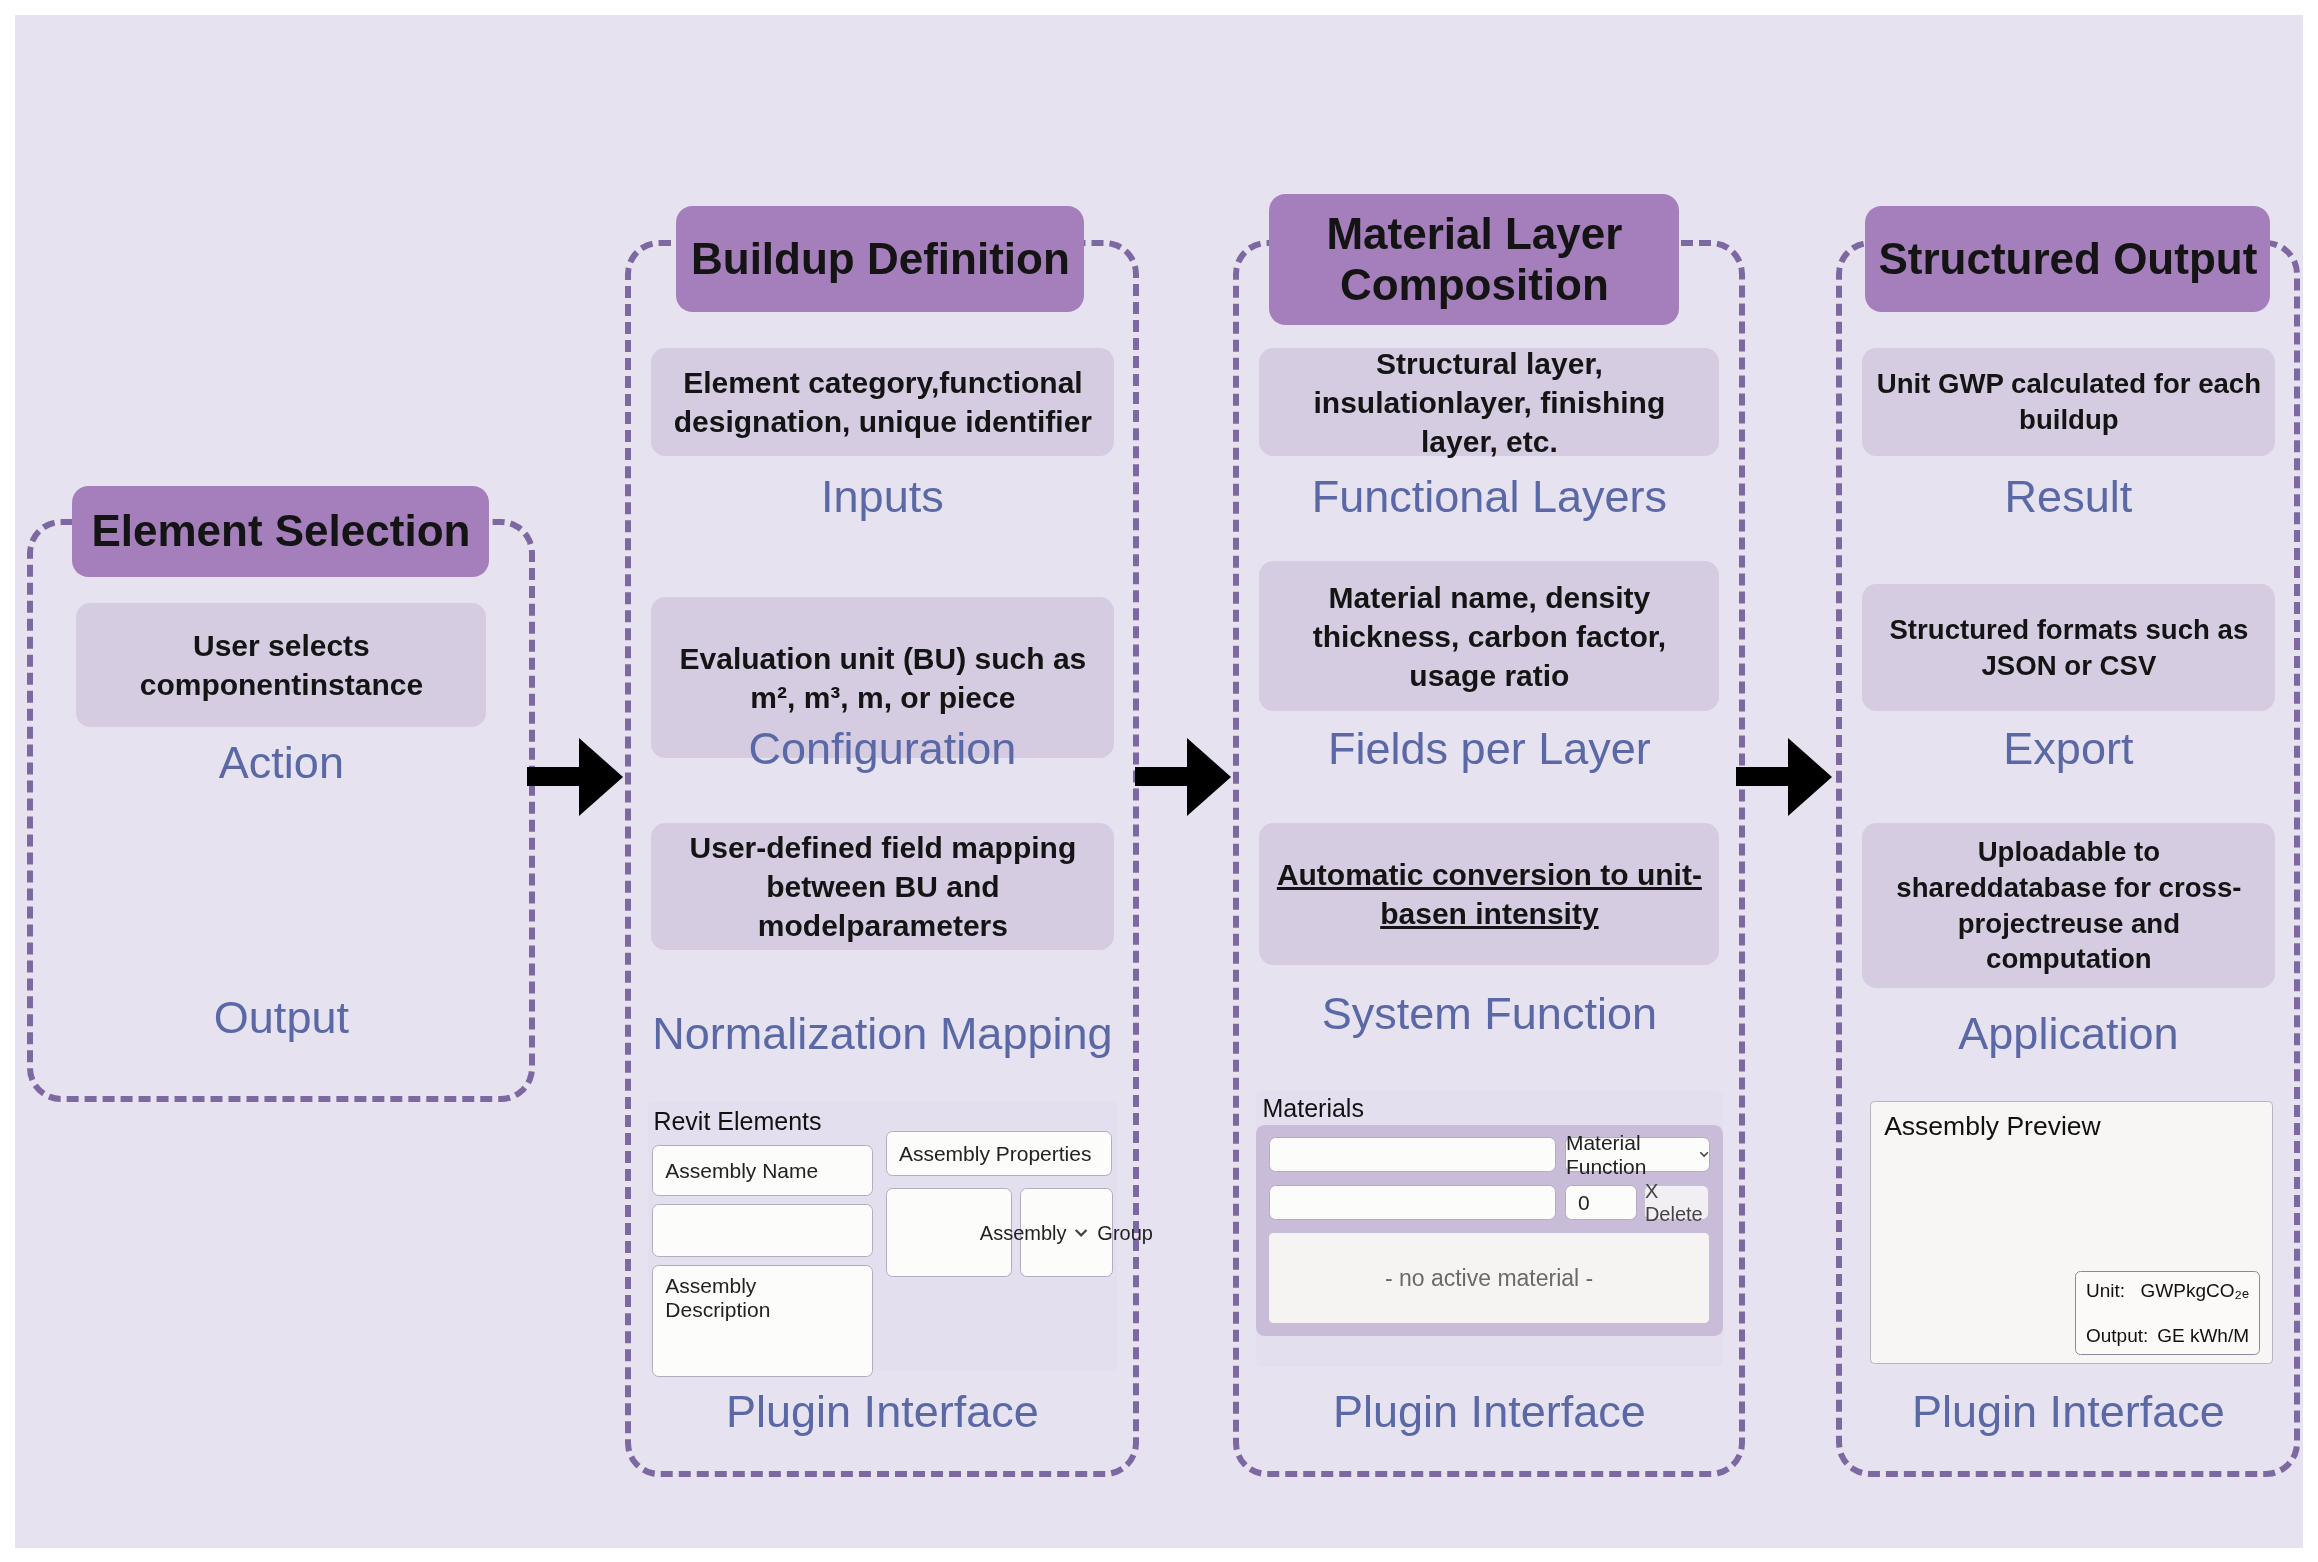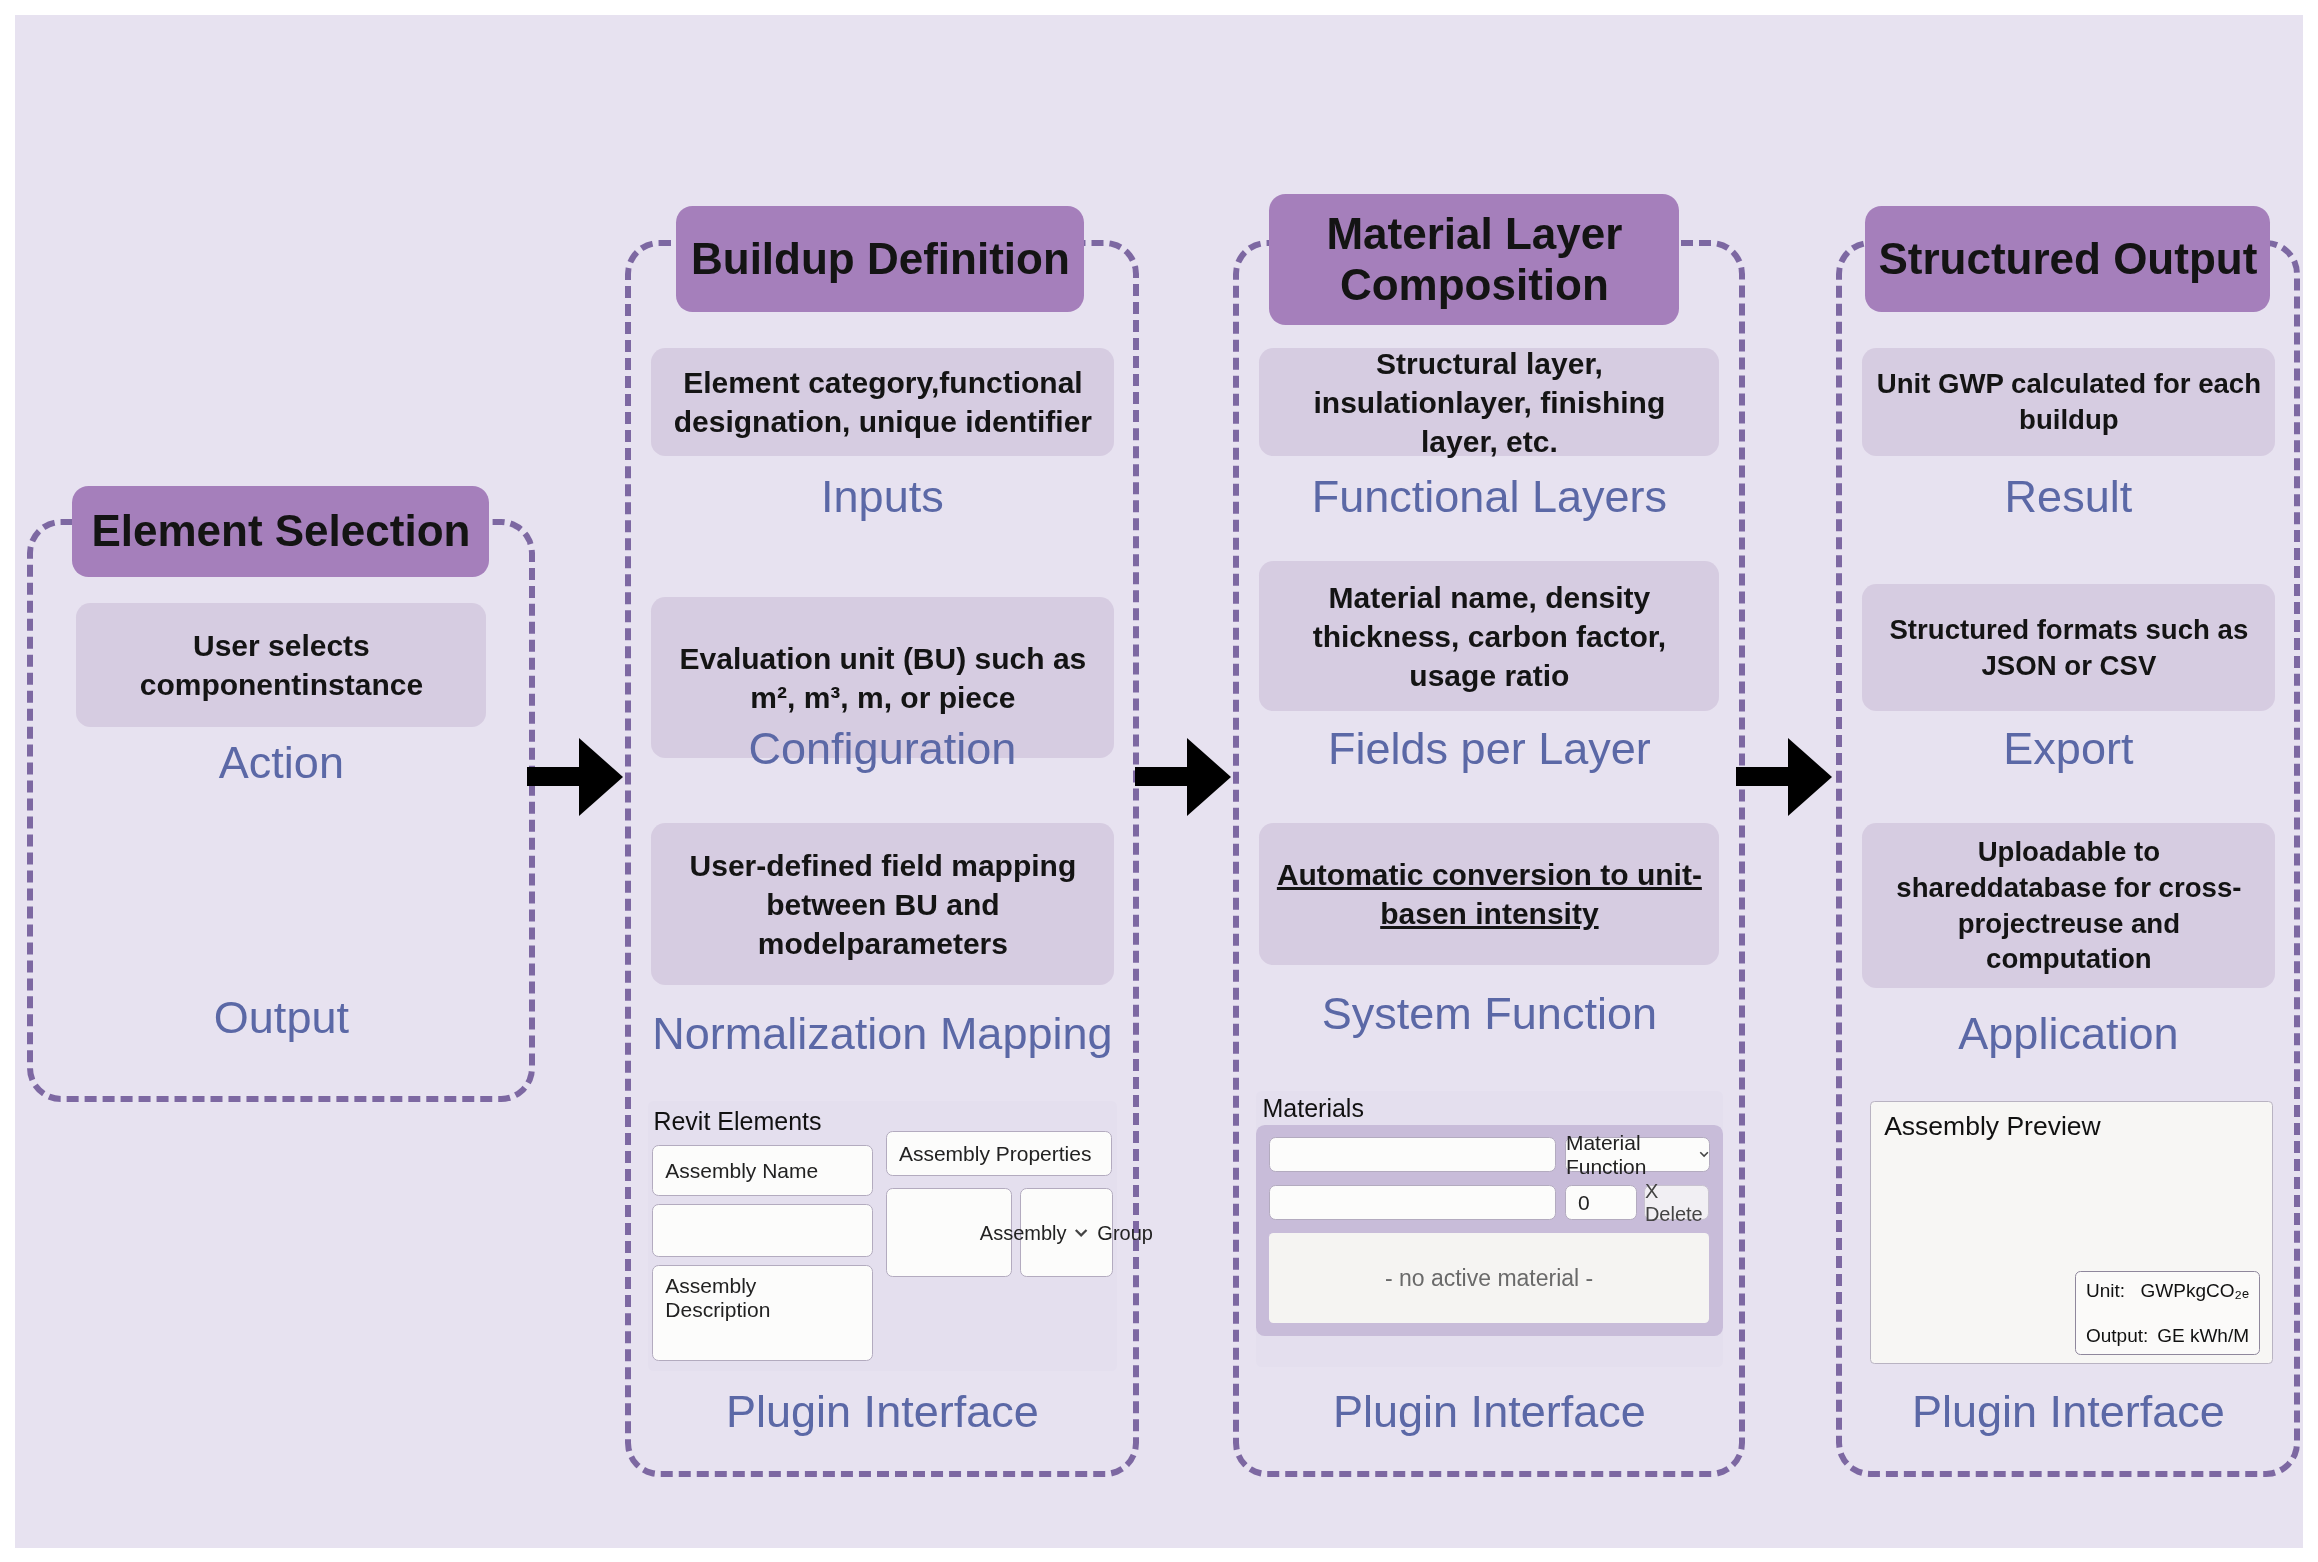--- a/index.html
+++ b/index.html
@@ -103,32 +103,32 @@
       <span>Buildup Definition</span>
     </div>
     <div class="card" style="left:20px;top:102px;width:463px;height:108px;">
       <span>Element category,functional designation, unique identifier</span>
     </div>
     <div class="slabel" style="top:225px;">Inputs</div>
     <div class="card" style="left:20px;top:338px;width:463px;height:161px;margin-top:13px;">
       <span>Evaluation unit (BU) such as m², m³, m, or piece</span>
     </div>
     <div class="slabel" style="top:477px;">Configuration</div>
-    <div class="card" style="left:20px;top:577px;width:463px;height:162px;">
+    <div class="card" style="left:20px;top:577px;width:463px;height:127px;">
       <span>User-defined field mapping between BU and modelparameters</span>
     </div>
     <div class="slabel" style="top:762px;">Normalization Mapping</div>
 
     <div class="plugin2" style="left:16.5px;top:855px;width:469px;height:270px;">
       <div class="ptitle" style="left:5.5px;top:5.5px;">Revit Elements</div>
       <div class="inputbox" style="left:4.4px;top:44px;width:221px;height:51px;">
         <span>Assembly Name</span>
       </div>
       <div class="inputbox" style="left:4.4px;top:103px;width:221px;height:53px;"></div>
-      <div class="inputbox toptext" style="left:4.4px;top:164px;width:221px;height:96px;">
+      <div class="inputbox toptext" style="left:4.4px;top:164px;width:221px;height:112px;">
         <span>Assembly Description</span>
       </div>
       <div class="inputbox" style="left:238px;top:30px;width:226px;height:45px;">
         <span>Assembly Properties</span>
       </div>
       <div class="inputbox" style="left:238px;top:87px;width:126px;height:89px;"></div>
       <div class="dropdown grp" style="left:372px;top:87px;width:93px;height:89px;">
         <span class="l1">
           <span>Assembly</span>
           <svg viewBox="0 0 16 10" width="14.3" height="9.4">

